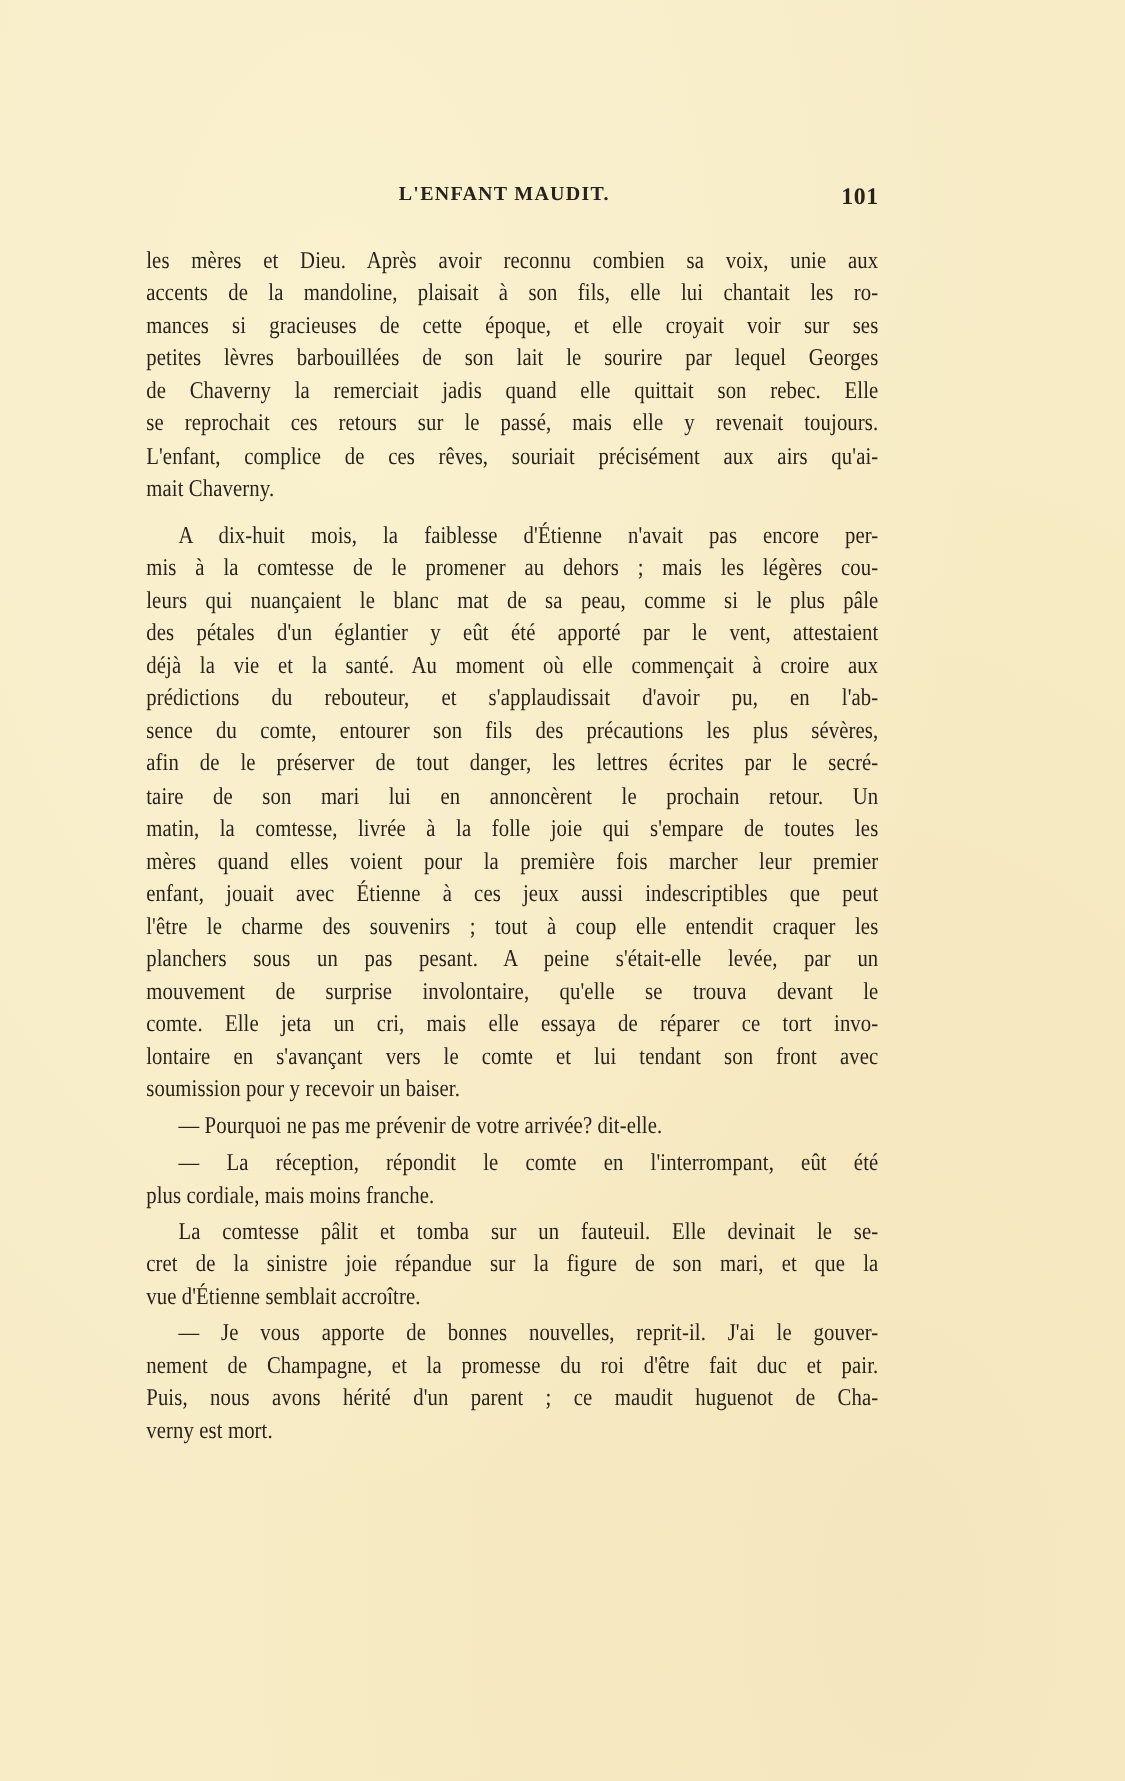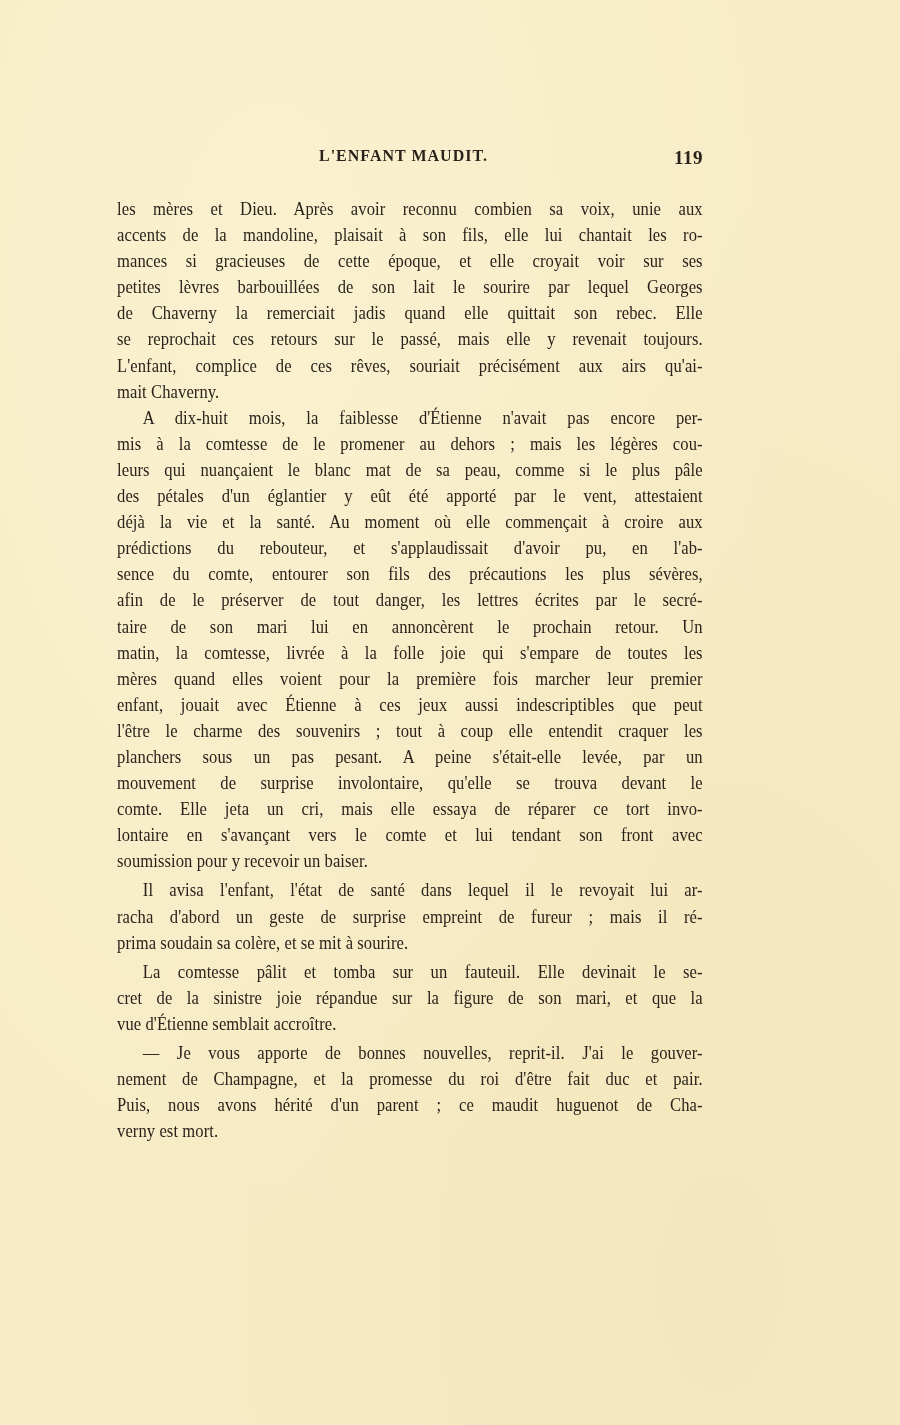--- a/index.html
+++ b/index.html
@@ -76,58 +76,60 @@
       padding-left: 30px;
       width: 651px;
     }
   </style>
 </head>
 <body>
 
 <div class="page">
   <div class="running-head">
     <span class="running-title">L'ENFANT MAUDIT.</span>
-    <span class="page-number">119</span>
+    <span class="page-number">101</span>
   </div>
 
   <div class="text-block" id="text-block">
       <div style="margin-top: 16px;">
         <span class="line">les mères et Dieu. Après avoir reconnu combien sa voix, unie aux</span>
         <span class="line">accents de la mandoline, plaisait à son fils, elle lui chantait les ro-</span>
         <span class="line">mances si gracieuses de cette époque, et elle croyait voir sur ses</span>
         <span class="line">petites lèvres barbouillées de son lait le sourire par lequel Georges</span>
         <span class="line">de Chaverny la remerciait jadis quand elle quittait son rebec. Elle</span>
         <span class="line">se reprochait ces retours sur le passé, mais elle y revenait toujours.</span>
         <span class="line">L'enfant, complice de ces rêves, souriait précisément aux airs qu'ai-</span>
         <span class="line last">mait Chaverny.</span>
       </div>
-      <div style="margin-top: 0;">
+      <div style="margin-top: 11px;">
         <span class="line indent">A dix-huit mois, la faiblesse d'Étienne n'avait pas encore per-</span>
         <span class="line">mis à la comtesse de le promener au dehors ; mais les légères cou-</span>
         <span class="line">leurs qui nuançaient le blanc mat de sa peau, comme si le plus pâle</span>
         <span class="line">des pétales d'un églantier y eût été apporté par le vent, attestaient</span>
         <span class="line">déjà la vie et la santé. Au moment où elle commençait à croire aux</span>
         <span class="line">prédictions du rebouteur, et s'applaudissait d'avoir pu, en l'ab-</span>
         <span class="line">sence du comte, entourer son fils des précautions les plus sévères,</span>
         <span class="line">afin de le préserver de tout danger, les lettres écrites par le secré-</span>
         <span class="line">taire de son mari lui en annoncèrent le prochain retour. Un</span>
         <span class="line">matin, la comtesse, livrée à la folle joie qui s'empare de toutes les</span>
         <span class="line">mères quand elles voient pour la première fois marcher leur premier</span>
         <span class="line">enfant, jouait avec Étienne à ces jeux aussi indescriptibles que peut</span>
         <span class="line">l'être le charme des souvenirs ; tout à coup elle entendit craquer les</span>
         <span class="line">planchers sous un pas pesant. A peine s'était-elle levée, par un</span>
         <span class="line">mouvement de surprise involontaire, qu'elle se trouva devant le</span>
         <span class="line">comte. Elle jeta un cri, mais elle essaya de réparer ce tort invo-</span>
         <span class="line">lontaire en s'avançant vers le comte et lui tendant son front avec</span>
         <span class="line last">soumission pour y recevoir un baiser.</span>
       </div>
       <div style="margin-top: 3px;">
-        <span class="line indent">Il avisa l'enfant, l'état de santé dans lequel il le revoyait lui ar-</span>
-        <span class="line">racha d'abord un geste de surprise empreint de fureur ; mais il ré-</span>
-        <span class="line last">prima soudain sa colère, et se mit à sourire.</span>
+        <span class="line indent last">— Pourquoi ne pas me prévenir de votre arrivée? dit-elle.</span>
+      </div>
+      <div style="margin-top: 3px;">
+        <span class="line indent">— La réception, répondit le comte en l'interrompant, eût été</span>
+        <span class="line last">plus cordiale, mais moins franche.</span>
       </div>
       <div style="margin-top: 3px;">
         <span class="line indent">La comtesse pâlit et tomba sur un fauteuil. Elle devinait le se-</span>
         <span class="line">cret de la sinistre joie répandue sur la figure de son mari, et que la</span>
         <span class="line last">vue d'Étienne semblait accroître.</span>
       </div>
       <div style="margin-top: 3px;">
         <span class="line indent">— Je vous apporte de bonnes nouvelles, reprit-il. J'ai le gouver-</span>
         <span class="line">nement de Champagne, et la promesse du roi d'être fait duc et pair.</span>
         <span class="line">Puis, nous avons hérité d'un parent ; ce maudit huguenot de Cha-</span>

